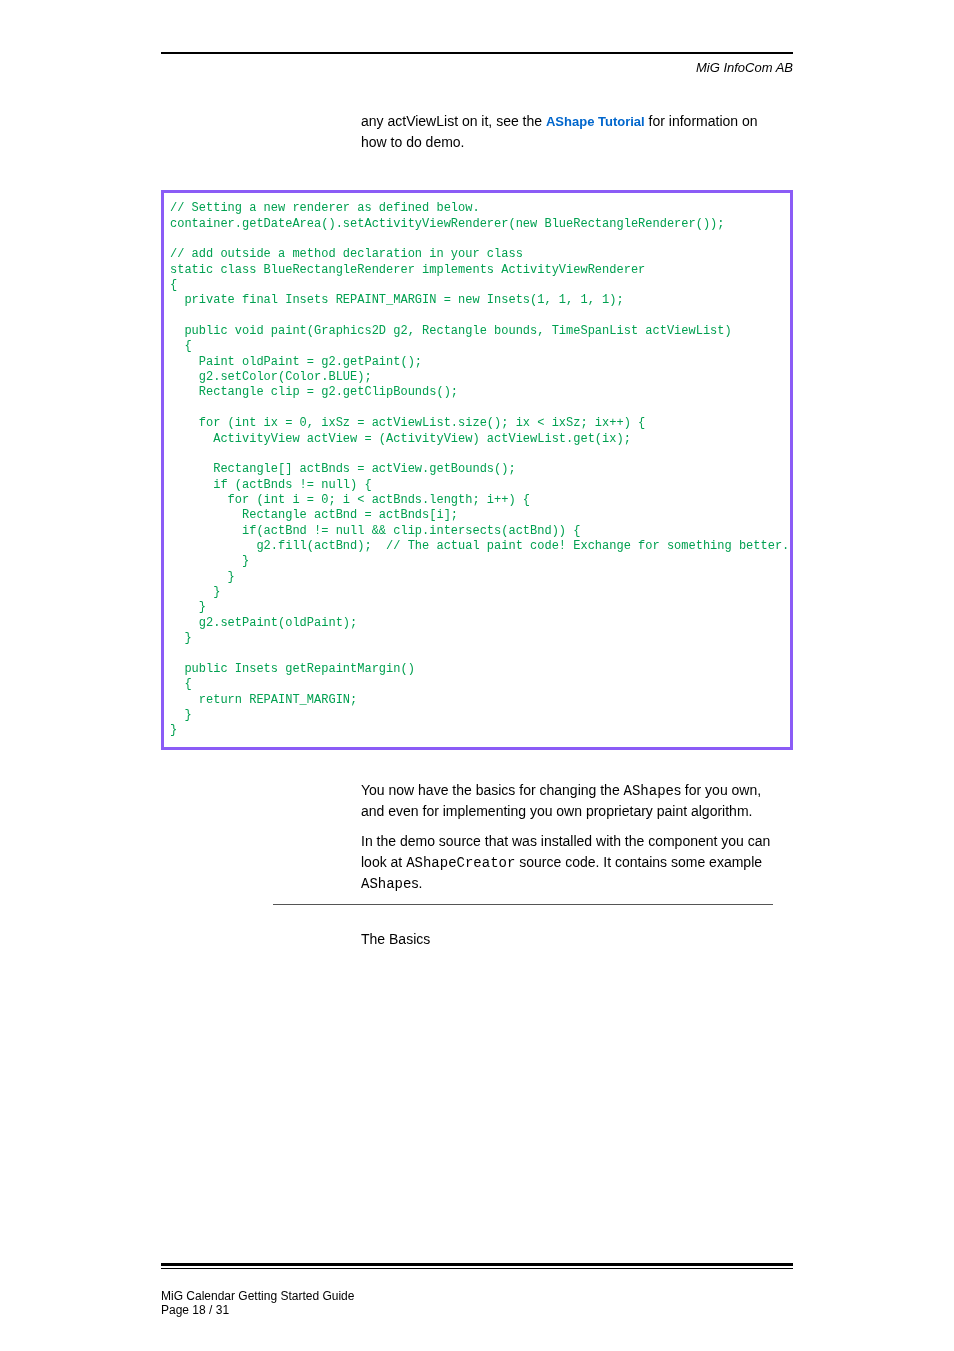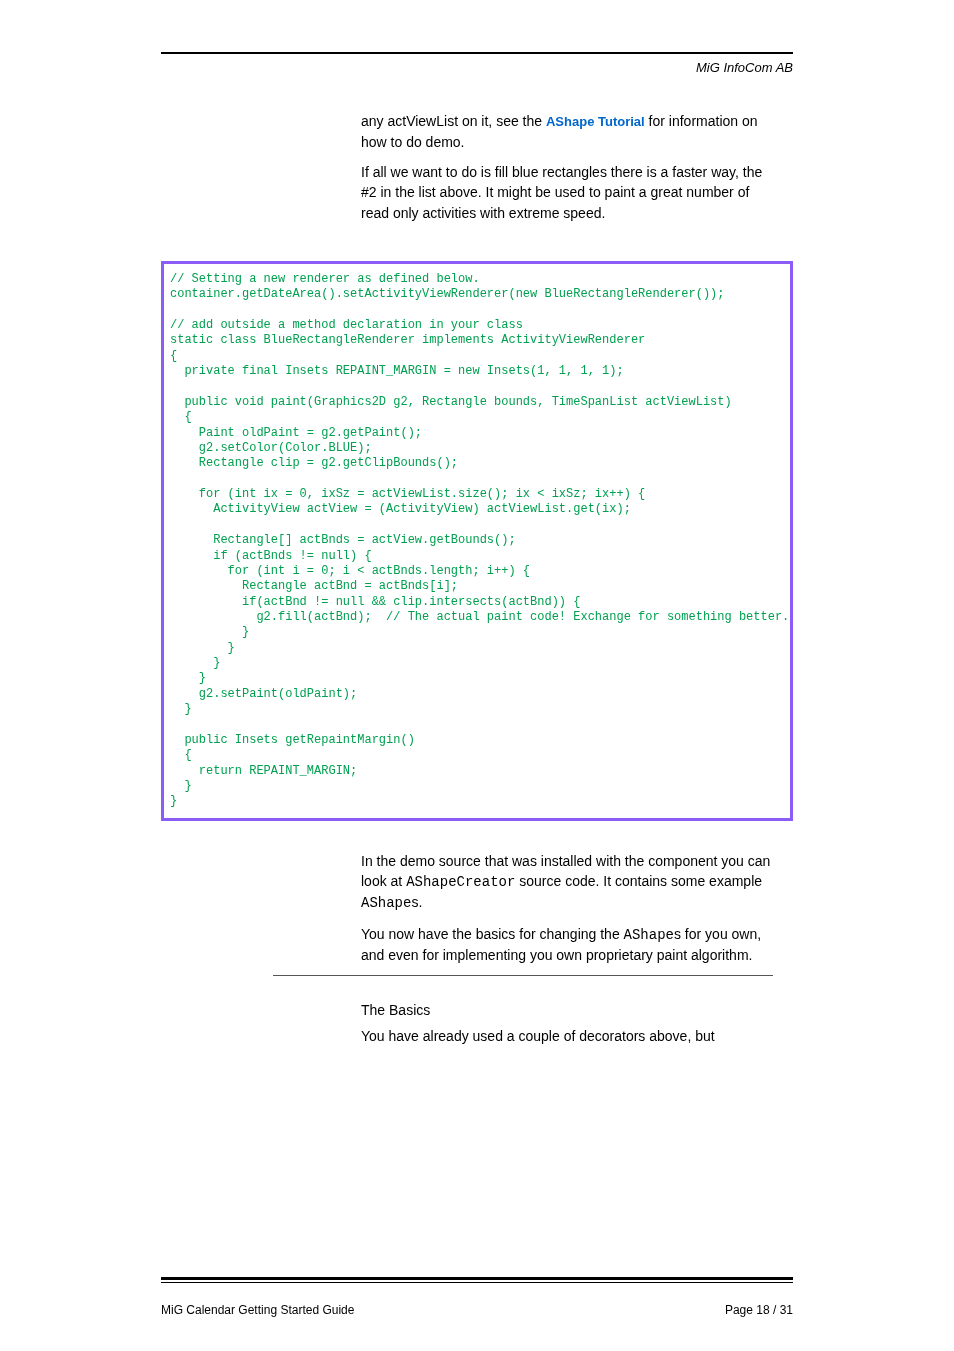--- a/index.html
+++ b/index.html
@@ -79,36 +79,36 @@
   .footer-rule-thick {
     border-top: 3px solid #000;
     margin-bottom: 2px;
   }
   .footer-rule-thin {
     border-top: 1px solid #000;
     margin-bottom: 20px;
   }
   .footer-row {
     display: flex;
-    justify-content: space-between;
+    justify-content: center;
     font-size: 12px;
+    flex-direction: column;
   }
 </style>
 </head>
 <body>
 
 <div class="page">
   <div class="top-rule"></div>
   <div class="header-company">MiG InfoCom AB</div>
 
   <div class="indented-block">
     <p>
       <span>any actViewList on it, see the </span><span class="link-text">AShape Tutorial</span><span> for information on how to do demo.</span>
     </p>
-    <p>If all we want to do is fill blue rectangles there is a faster way, the #2 in the list above. It might be used to paint a great number of read only activities with extreme speed.</p>
   </div>
 
   <div class="code-box">// Setting a new renderer as defined below.
 container.getDateArea().setActivityViewRenderer(new BlueRectangleRenderer());
 
 // add outside a method declaration in your class
 static class BlueRectangleRenderer implements ActivityViewRenderer
 {
   private final Insets REPAINT_MARGIN = new Insets(1, 1, 1, 1);
 
@@ -135,32 +135,31 @@
   }
 
   public Insets getRepaintMargin()
   {
     return REPAINT_MARGIN;
   }
 }</div>
 
   <div class="indented-block">
     <p>
-      <span>In the demo source that was installed with the component you can look at </span><span class="mono-inline">AShapeCreator</span><span> source code. It contains some example </span><span class="mono-inline">AShape</span><span>s.</span>
+      <span>You now have the basics for changing the </span><span class="mono-inline">AShape</span><span>s for you own, and even for implementing you own proprietary paint algorithm.</span>
     </p>
     <p>
-      <span>You now have the basics for changing the </span><span class="mono-inline">AShape</span><span>s for you own, and even for implementing you own proprietary paint algorithm.</span>
+      <span>In the demo source that was installed with the component you can look at </span><span class="mono-inline">AShapeCreator</span><span> source code. It contains some example </span><span class="mono-inline">AShape</span><span>s.</span>
     </p>
   </div>
 
   <div class="section-rule"></div>
 
   <div class="indented-block">
     <div class="sub-heading">The Basics</div>
-    <p>You have already used a couple of decorators above, but</p>
   </div>
 
   <div class="footer">
     <div class="footer-rule-thick"></div>
     <div class="footer-rule-thin"></div>
     <div class="footer-row">
       <span>MiG Calendar Getting Started Guide</span>
       <span>Page 18 / 31</span>
     </div>
   </div>

